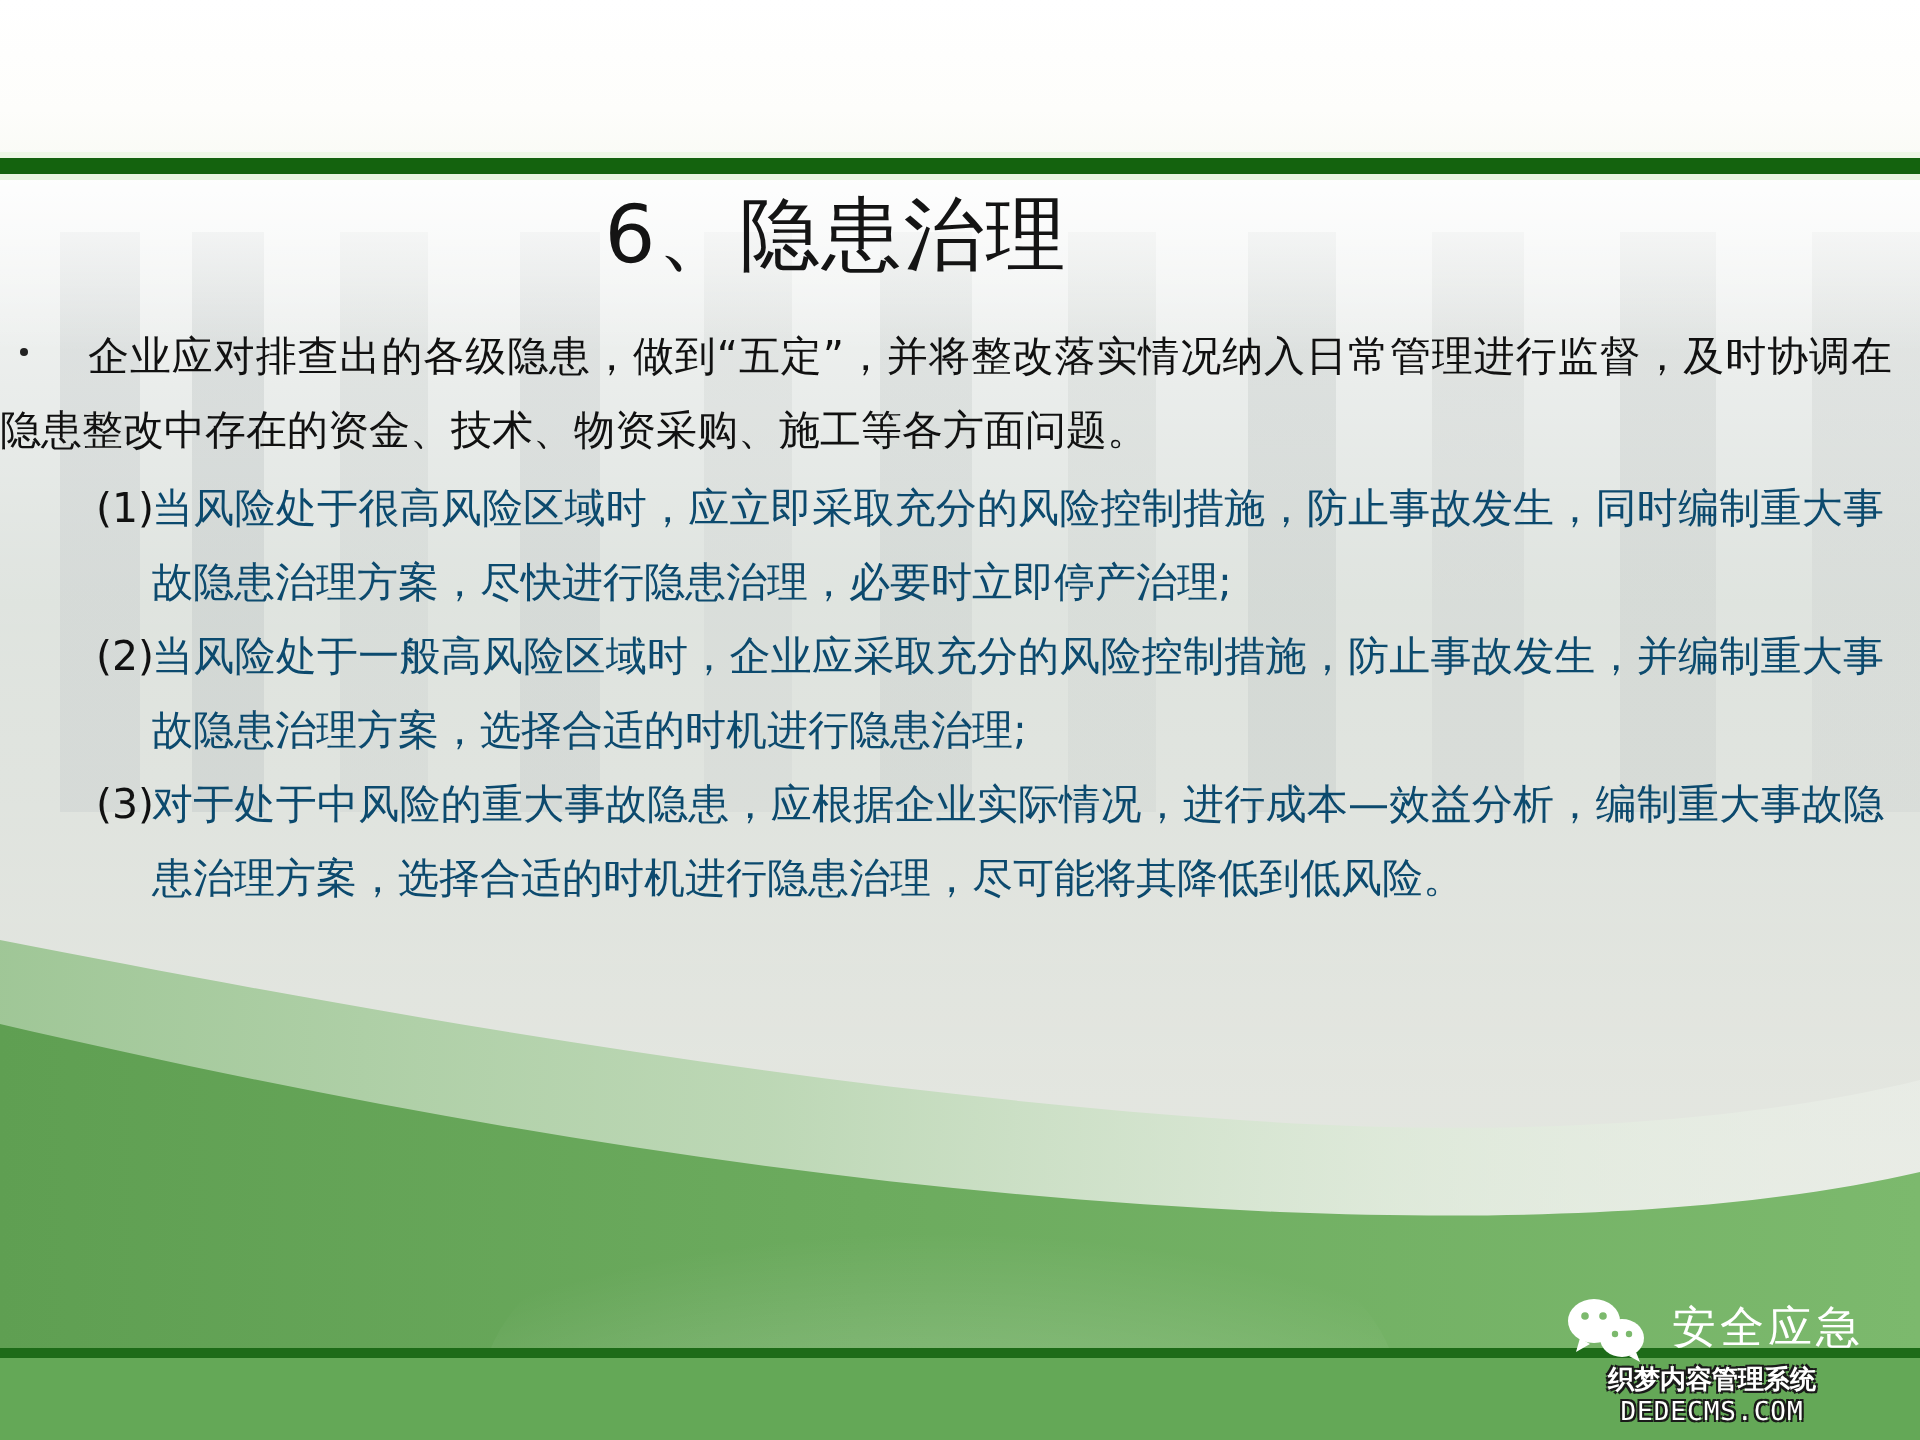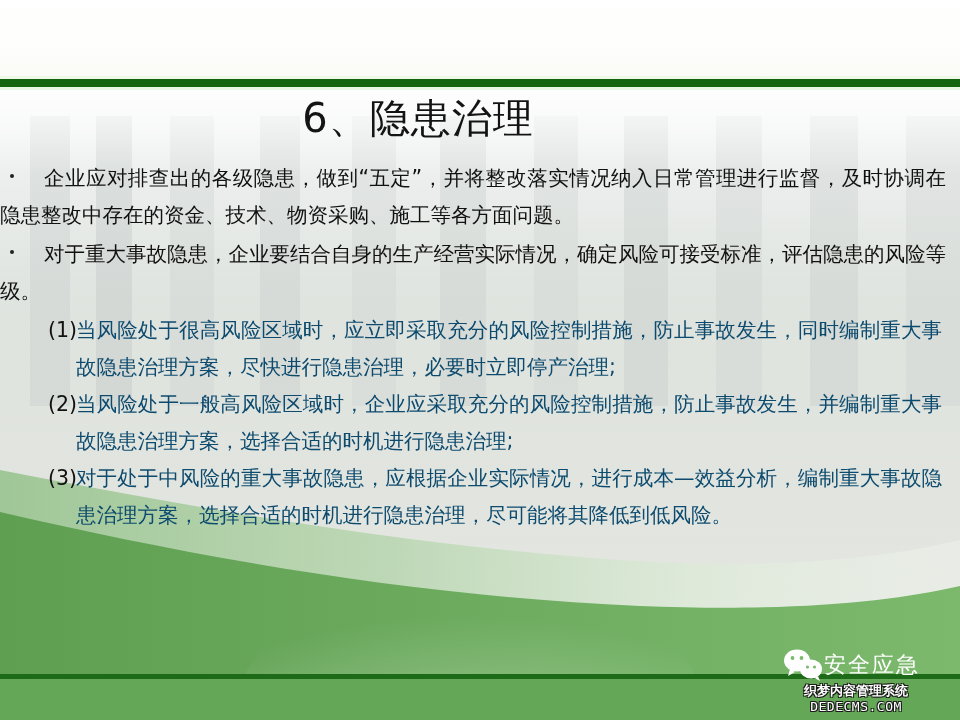--- a/index.html
+++ b/index.html
@@ -185,21 +185,21 @@
     background: #64a857;
   }
 
   
   .watermark {
     position: absolute;
     left: 782px;
     top: 648px;
     display: flex;
     align-items: center;
-    gap: 0;
+    gap: 12px;
   }
   .wechat-icon {
     width: 42px;
     height: 34px;
     position: relative;
   }
   .wm-label {
     font-size: 22px;
     line-height: 26px;
     color: #ffffff;
@@ -277,24 +277,20 @@
   <div class="title">6、隐患治理</div>
 
   <div class="body-wrap">
 
     <div class="bullet-row">
       <span class="bullet-dot"></span>
       <div class="bullet-text">企业应对排查出的各级隐患，做到“五定”，并将整改落实情况纳入日常管理进行监督，及时协调在隐患整改中存在的资金、技术、物资采购、施工等各方面问题。</div>
     </div>
 
 
-    <div class="bullet-row">
-      <span class="bullet-dot"></span>
-      <div class="bullet-text">对于重大事故隐患，企业要结合自身的生产经营实际情况，确定风险可接受标准，评估隐患的风险等级。</div>
-    </div>
 
 
     <div class="num-item">
       <span class="num-label">(1)</span>
       <div class="num-text">当风险处于很高风险区域时，应立即采取充分的风险控制措施，防止事故发生，同时编制重大事故隐患治理方案，尽快进行隐患治理，必要时立即停产治理;</div>
     </div>
 
     <div class="num-item">
       <span class="num-label">(2)</span>
       <div class="num-text">当风险处于一般高风险区域时，企业应采取充分的风险控制措施，防止事故发生，并编制重大事故隐患治理方案，选择合适的时机进行隐患治理;</div>

